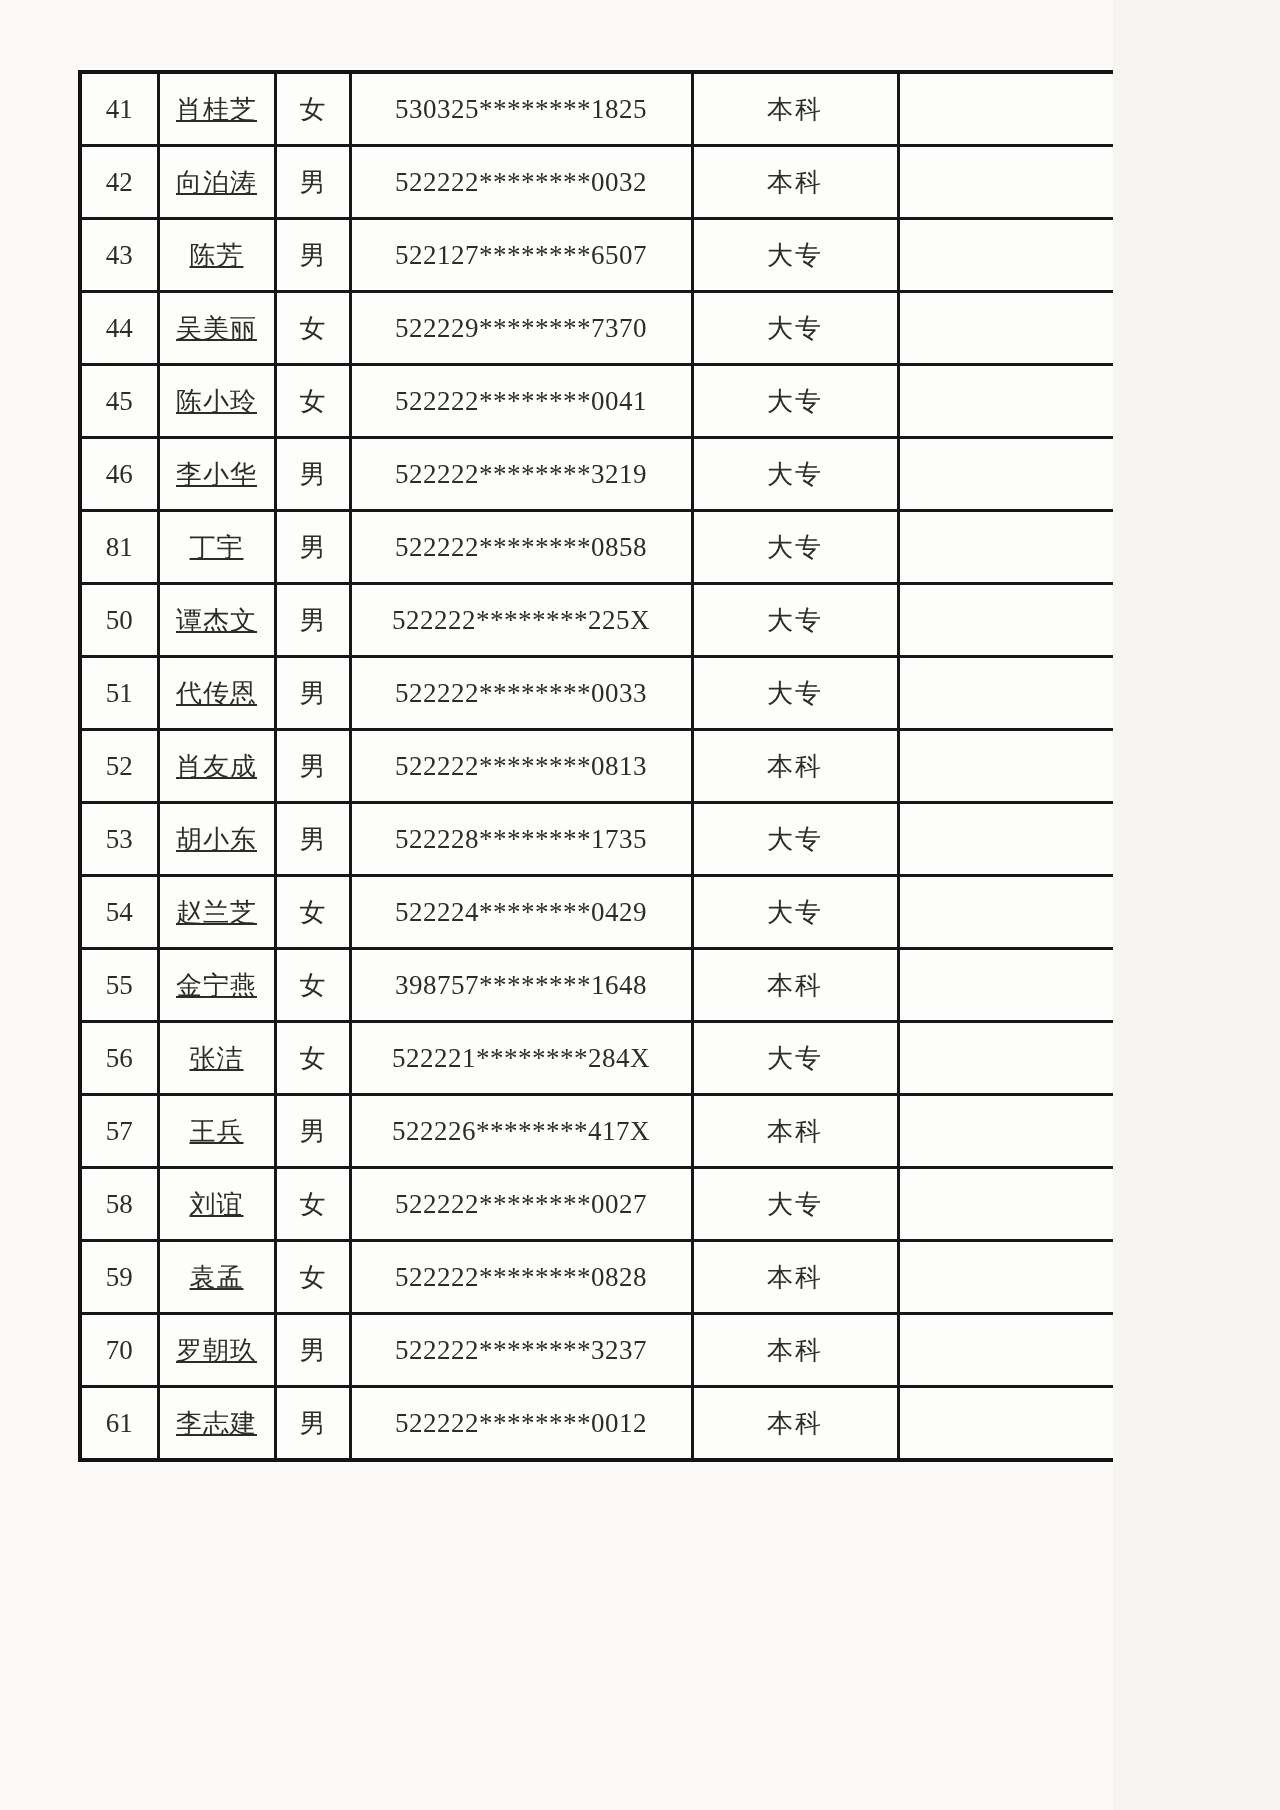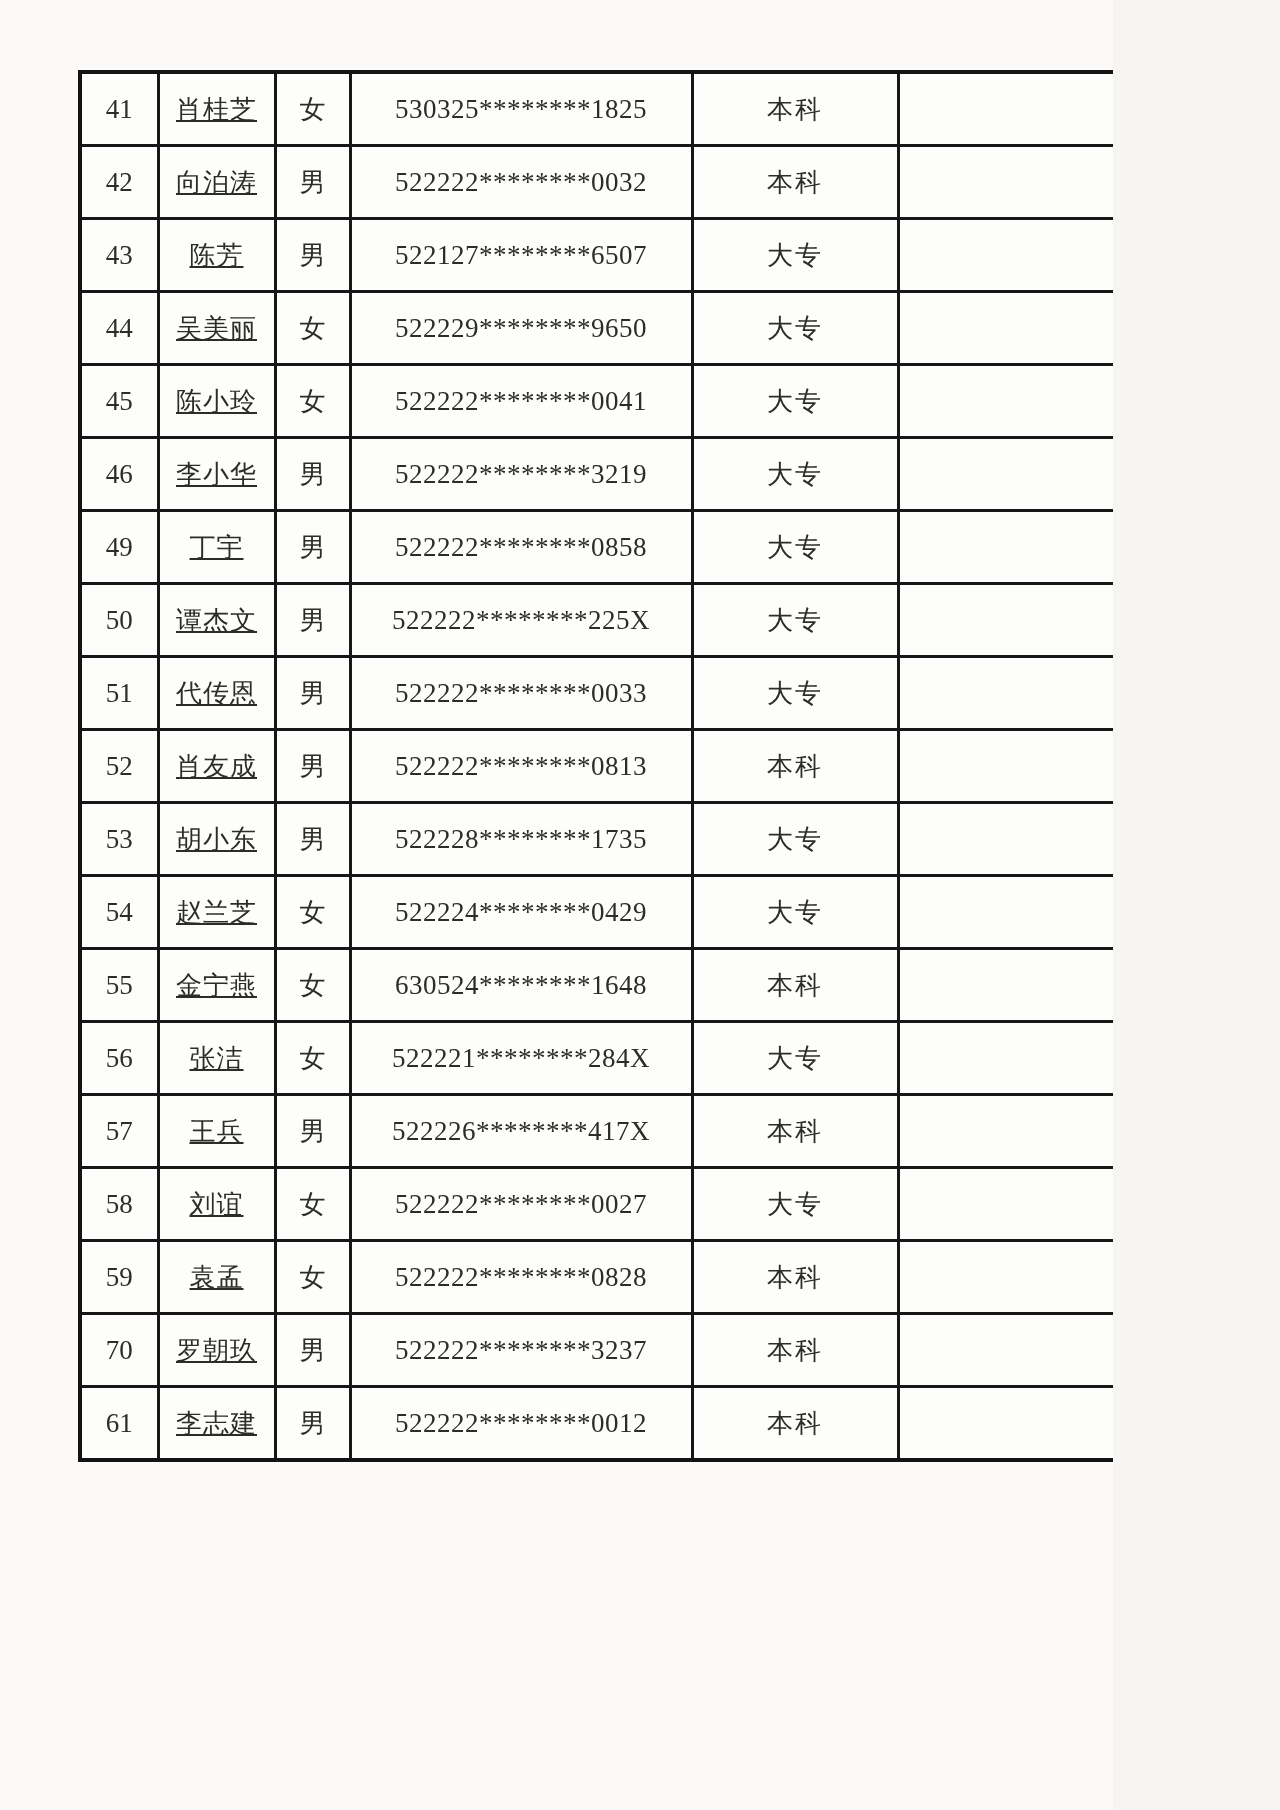--- a/index.html
+++ b/index.html
@@ -84,21 +84,21 @@
       <td class="c-gender">男</td>
       <td class="c-id">522127********6507</td>
       <td class="c-edu">大专</td>
       <td class="c-blank"></td>
     </tr>
 
     <tr>
       <td class="c-no">44</td>
       <td class="c-name">吴美丽</td>
       <td class="c-gender">女</td>
-      <td class="c-id">522229********9650</td>
+      <td class="c-id">522229********7370</td>
       <td class="c-edu">大专</td>
       <td class="c-blank"></td>
     </tr>
 
     <tr>
       <td class="c-no">45</td>
       <td class="c-name">陈小玲</td>
       <td class="c-gender">女</td>
       <td class="c-id">522222********0041</td>
       <td class="c-edu">大专</td>
@@ -110,21 +110,21 @@
       <td class="c-name">李小华</td>
       <td class="c-gender">男</td>
       <td class="c-id">522222********3219</td>
       <td class="c-edu">大专</td>
       <td class="c-blank"></td>
     </tr>
 
 
 
     <tr>
-      <td class="c-no">49</td>
+      <td class="c-no">81</td>
       <td class="c-name">丁宇</td>
       <td class="c-gender">男</td>
       <td class="c-id">522222********0858</td>
       <td class="c-edu">大专</td>
       <td class="c-blank"></td>
     </tr>
 
     <tr>
       <td class="c-no">50</td>
       <td class="c-name">谭杰文</td>
@@ -167,21 +167,21 @@
       <td class="c-gender">女</td>
       <td class="c-id">522224********0429</td>
       <td class="c-edu">大专</td>
       <td class="c-blank"></td>
     </tr>
 
     <tr>
       <td class="c-no">55</td>
       <td class="c-name">金宁燕</td>
       <td class="c-gender">女</td>
-      <td class="c-id">630524********1648</td>
+      <td class="c-id">398757********1648</td>
       <td class="c-edu">本科</td>
       <td class="c-blank"></td>
     </tr>
 
     <tr>
       <td class="c-no">56</td>
       <td class="c-name">张洁</td>
       <td class="c-gender">女</td>
       <td class="c-id">522221********284X</td>
       <td class="c-edu">大专</td>

